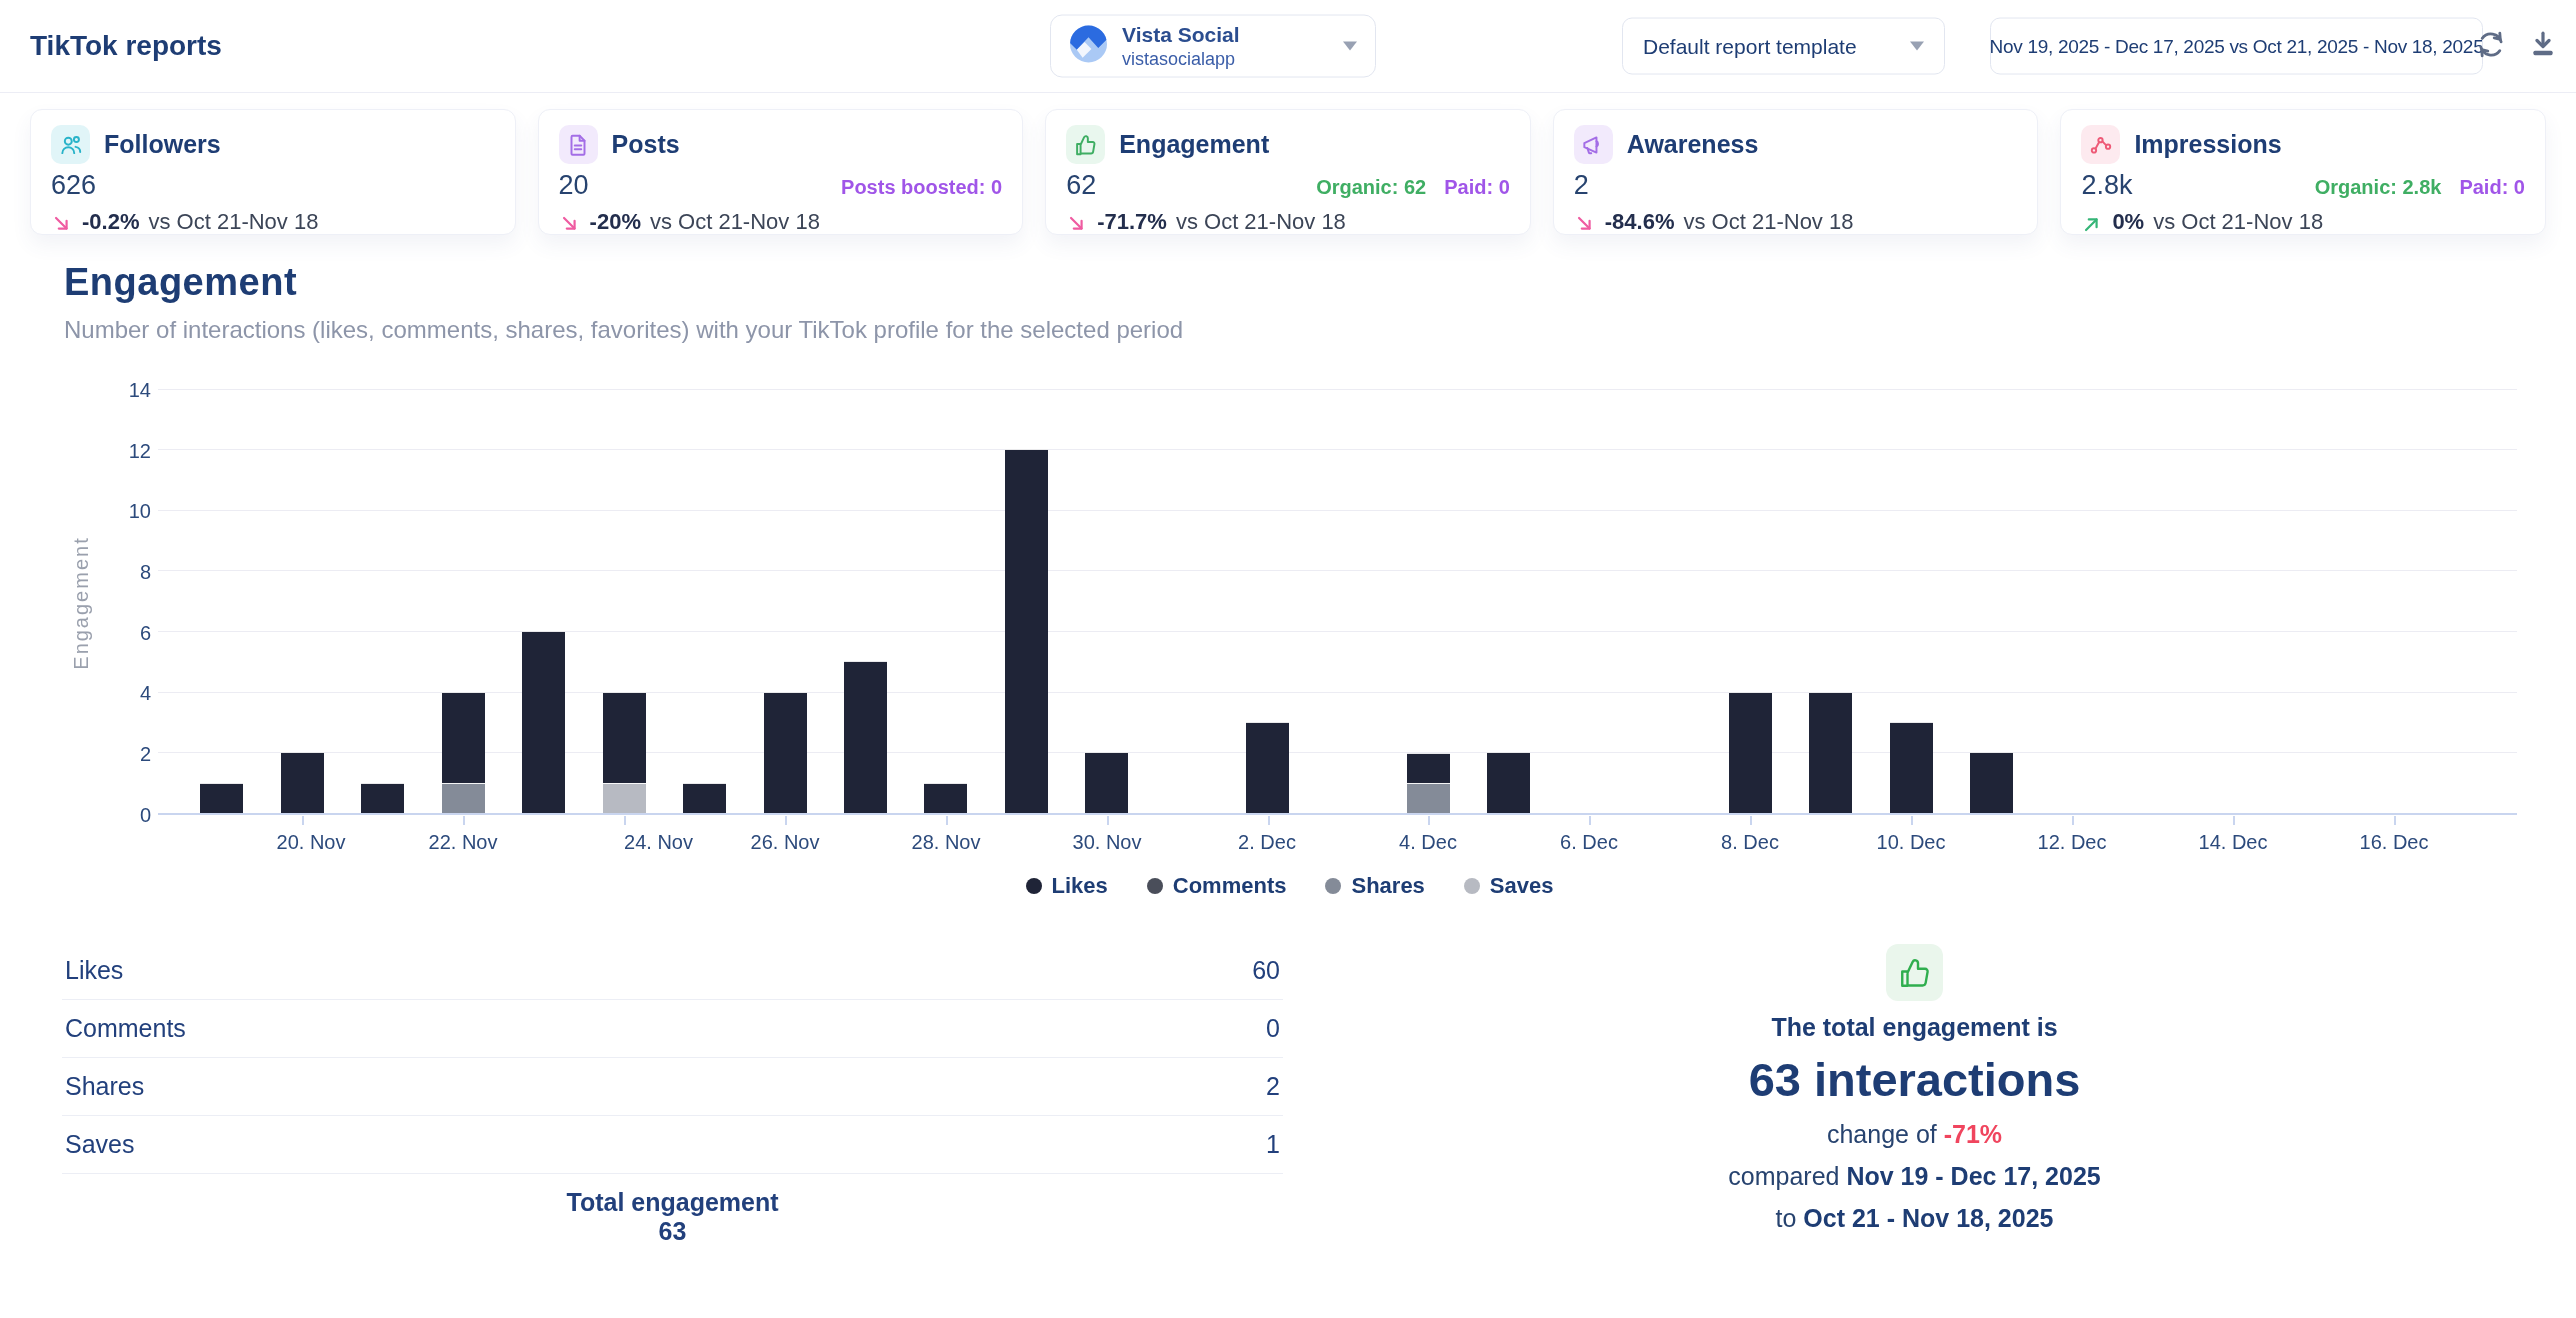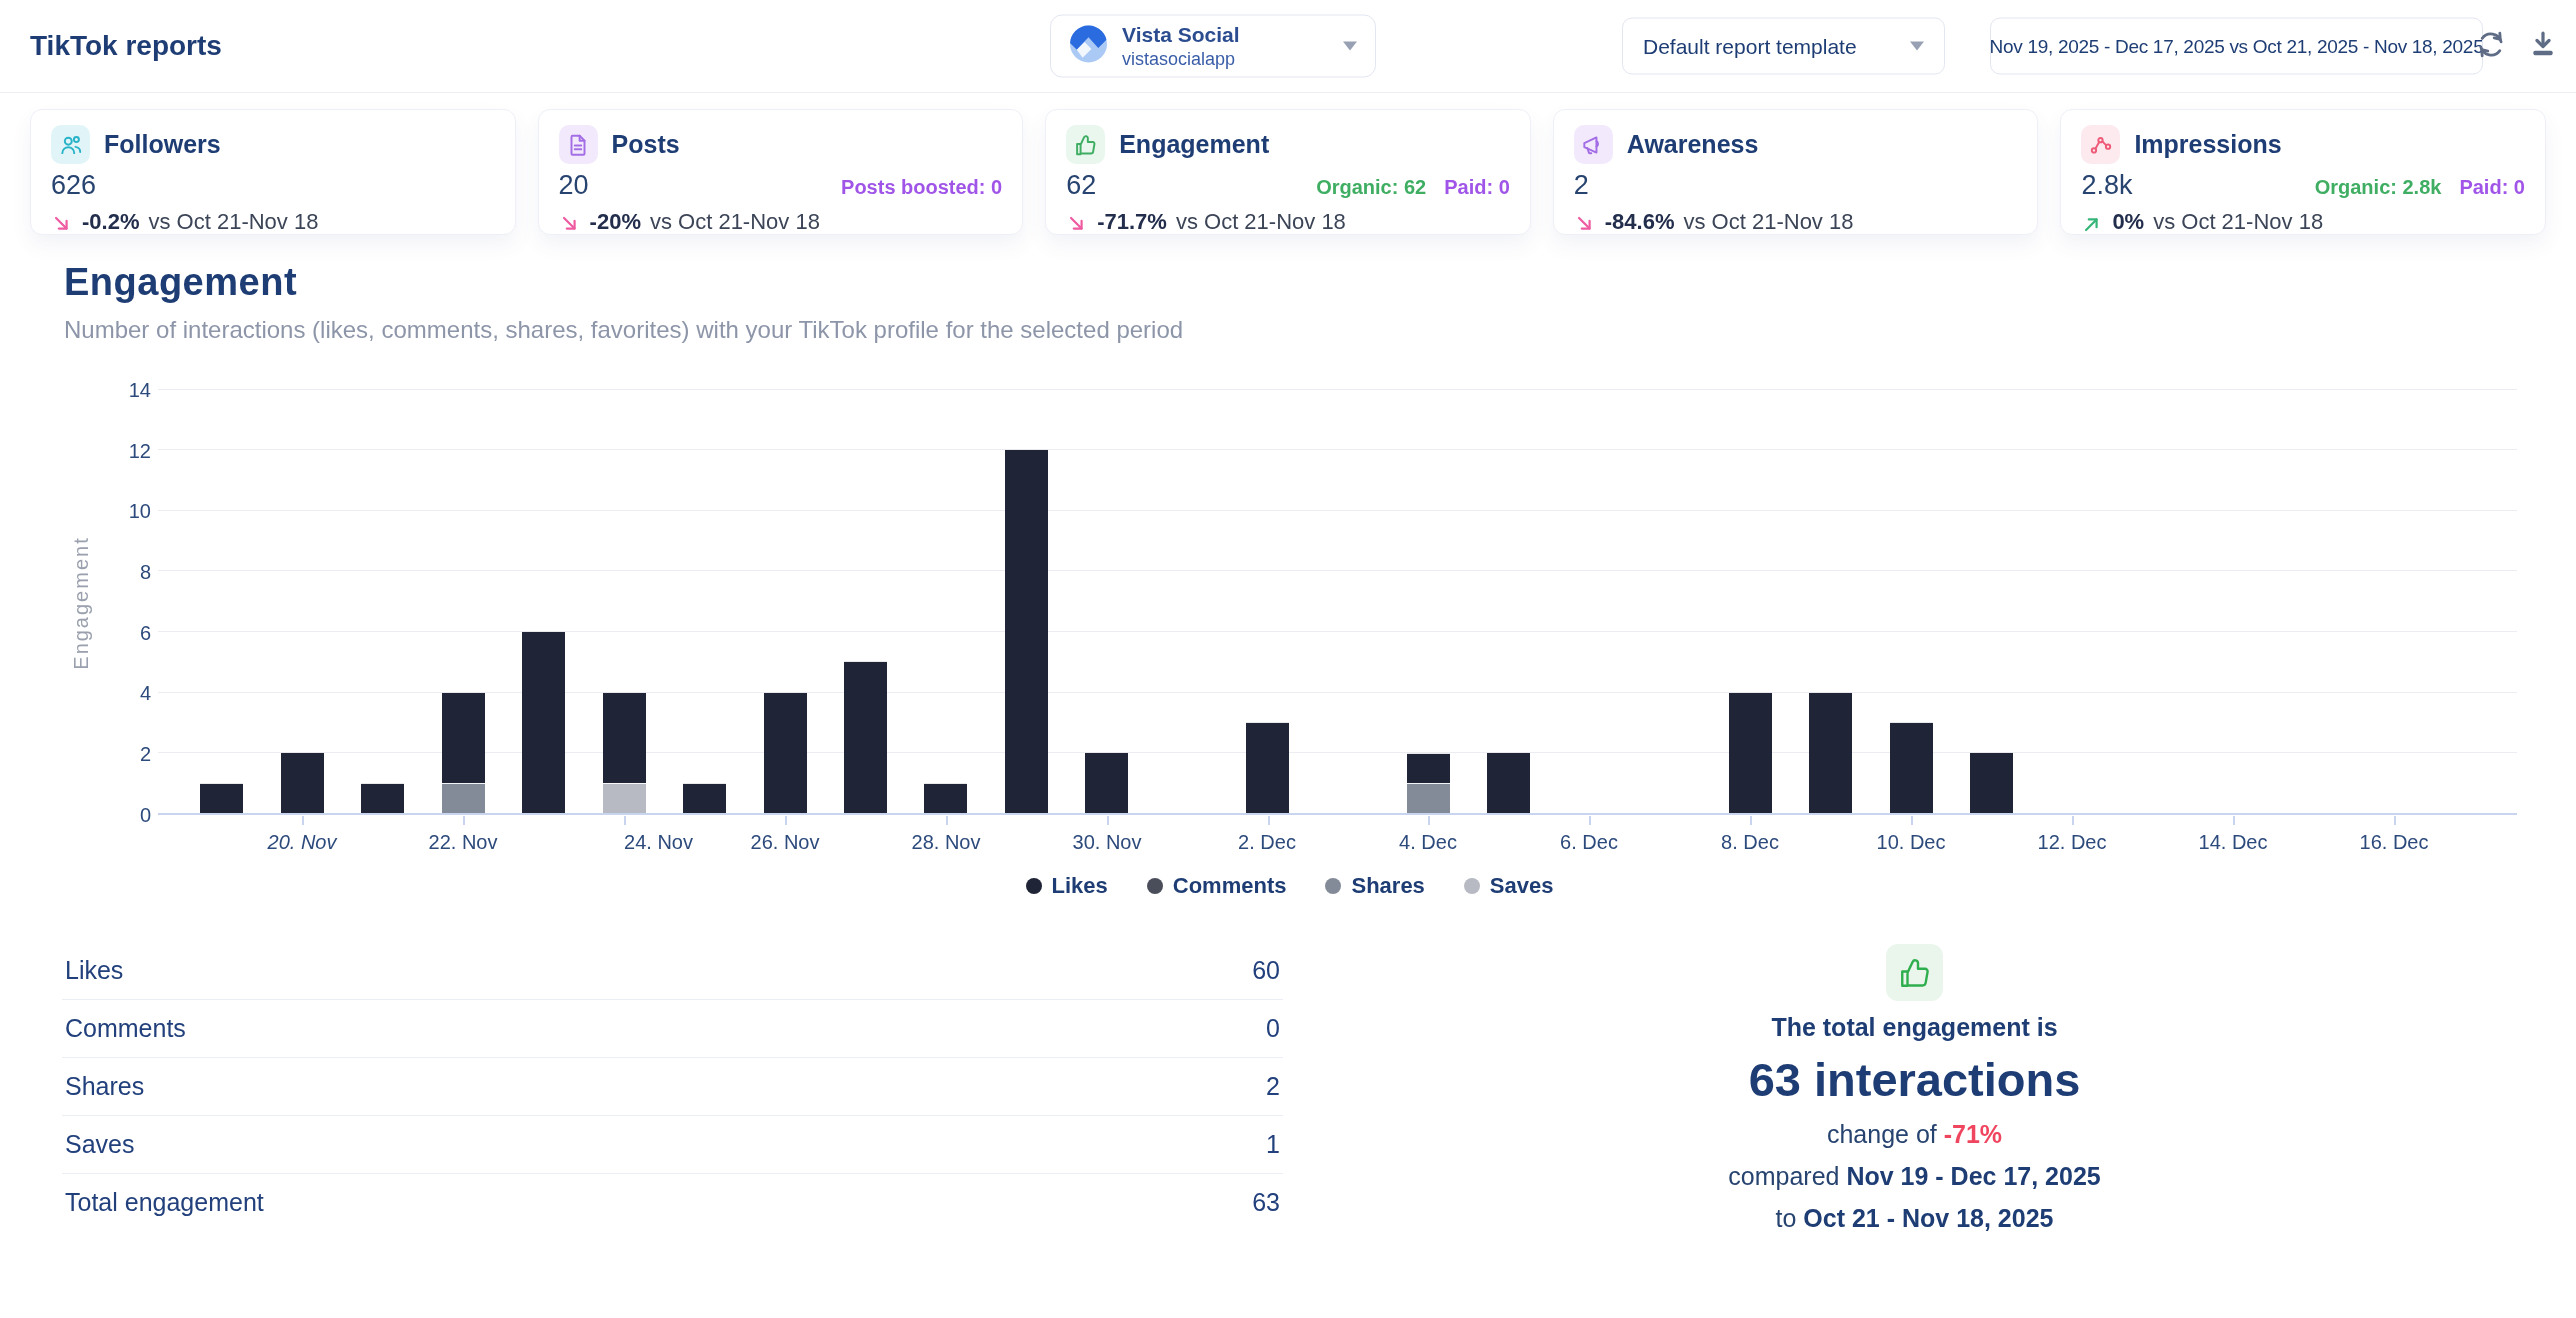--- a/index.html
+++ b/index.html
@@ -69,21 +69,21 @@
   .legend .litem { display:flex; align-items:center; gap:10px; cursor:pointer; }
   .legend .dot { width:16px; height:16px; border-radius:50%; }
   .legend .ltext { font-size:22px; font-weight:700; color:#1e3d74; }
 
   
   .bottom { display:flex; margin:26px 30px 0 62px; }
   .stats-table { width:1221px; }
   .trow { display:flex; justify-content:space-between; align-items:center;
           padding:14px 3px; font-size:25px; color:#22407c; border-bottom:1px solid #eceef5; }
   .trow:last-child { border-bottom:none; }
-  .trow.total { font-weight:400; }
+  .trow.total { font-weight:700;flex-direction:column; }
   .summary { flex:1; display:flex; flex-direction:column; align-items:center; text-align:center;
              color:#27436f; padding-top:2px; }
   .thumbbox { width:57px; height:57px; border-radius:12px; background:#eaf6ec;
               display:flex; align-items:center; justify-content:center; }
   .s-head { margin-top:12px; font-size:25px; font-weight:700; color:#1e3d74; }
   .s-big { margin-top:10px; font-size:47px; font-weight:700; color:#1e3d74; }
   .s-line { margin-top:13px; font-size:25px; white-space:pre-wrap; }
   .s-line b { color:#1e3d74; }
   .s-line .red { color:#f0455e; font-weight:700; }
 </style>
@@ -379,21 +379,21 @@
       </div>
   <div class="ylab" style="top: 413px;">0</div>
       <div class="ylab" style="top: 352px;">2</div>
       <div class="ylab" style="top: 291px;">4</div>
       <div class="ylab" style="top: 231px;">6</div>
       <div class="ylab" style="top: 170px;">8</div>
       <div class="ylab" style="top: 109px;">10</div>
       <div class="ylab" style="top: 49px;">12</div>
       <div class="ylab" style="top: -12px;">14</div>
       <div class="xtick" style="left: 240px;"></div>
-      <div class="xlab" style="left: 171px; font-style: italic;">20. Nov</div>
+      <div class="xlab" style="left: 180px;">20. Nov</div>
       <div class="xtick" style="left: 401px;"></div>
       <div class="xlab" style="left: 332px;">22. Nov</div>
       <div class="xtick" style="left: 562px;"></div>
       <div class="xlab" style="left: 493px; text-align: right;">24. Nov</div>
       <div class="xtick" style="left: 723px;"></div>
       <div class="xlab" style="left: 654px;">26. Nov</div>
       <div class="xtick" style="left: 884px;"></div>
       <div class="xlab" style="left: 815px;">28. Nov</div>
       <div class="xtick" style="left: 1045px;"></div>
       <div class="xlab" style="left: 976px;">30. Nov</div>

